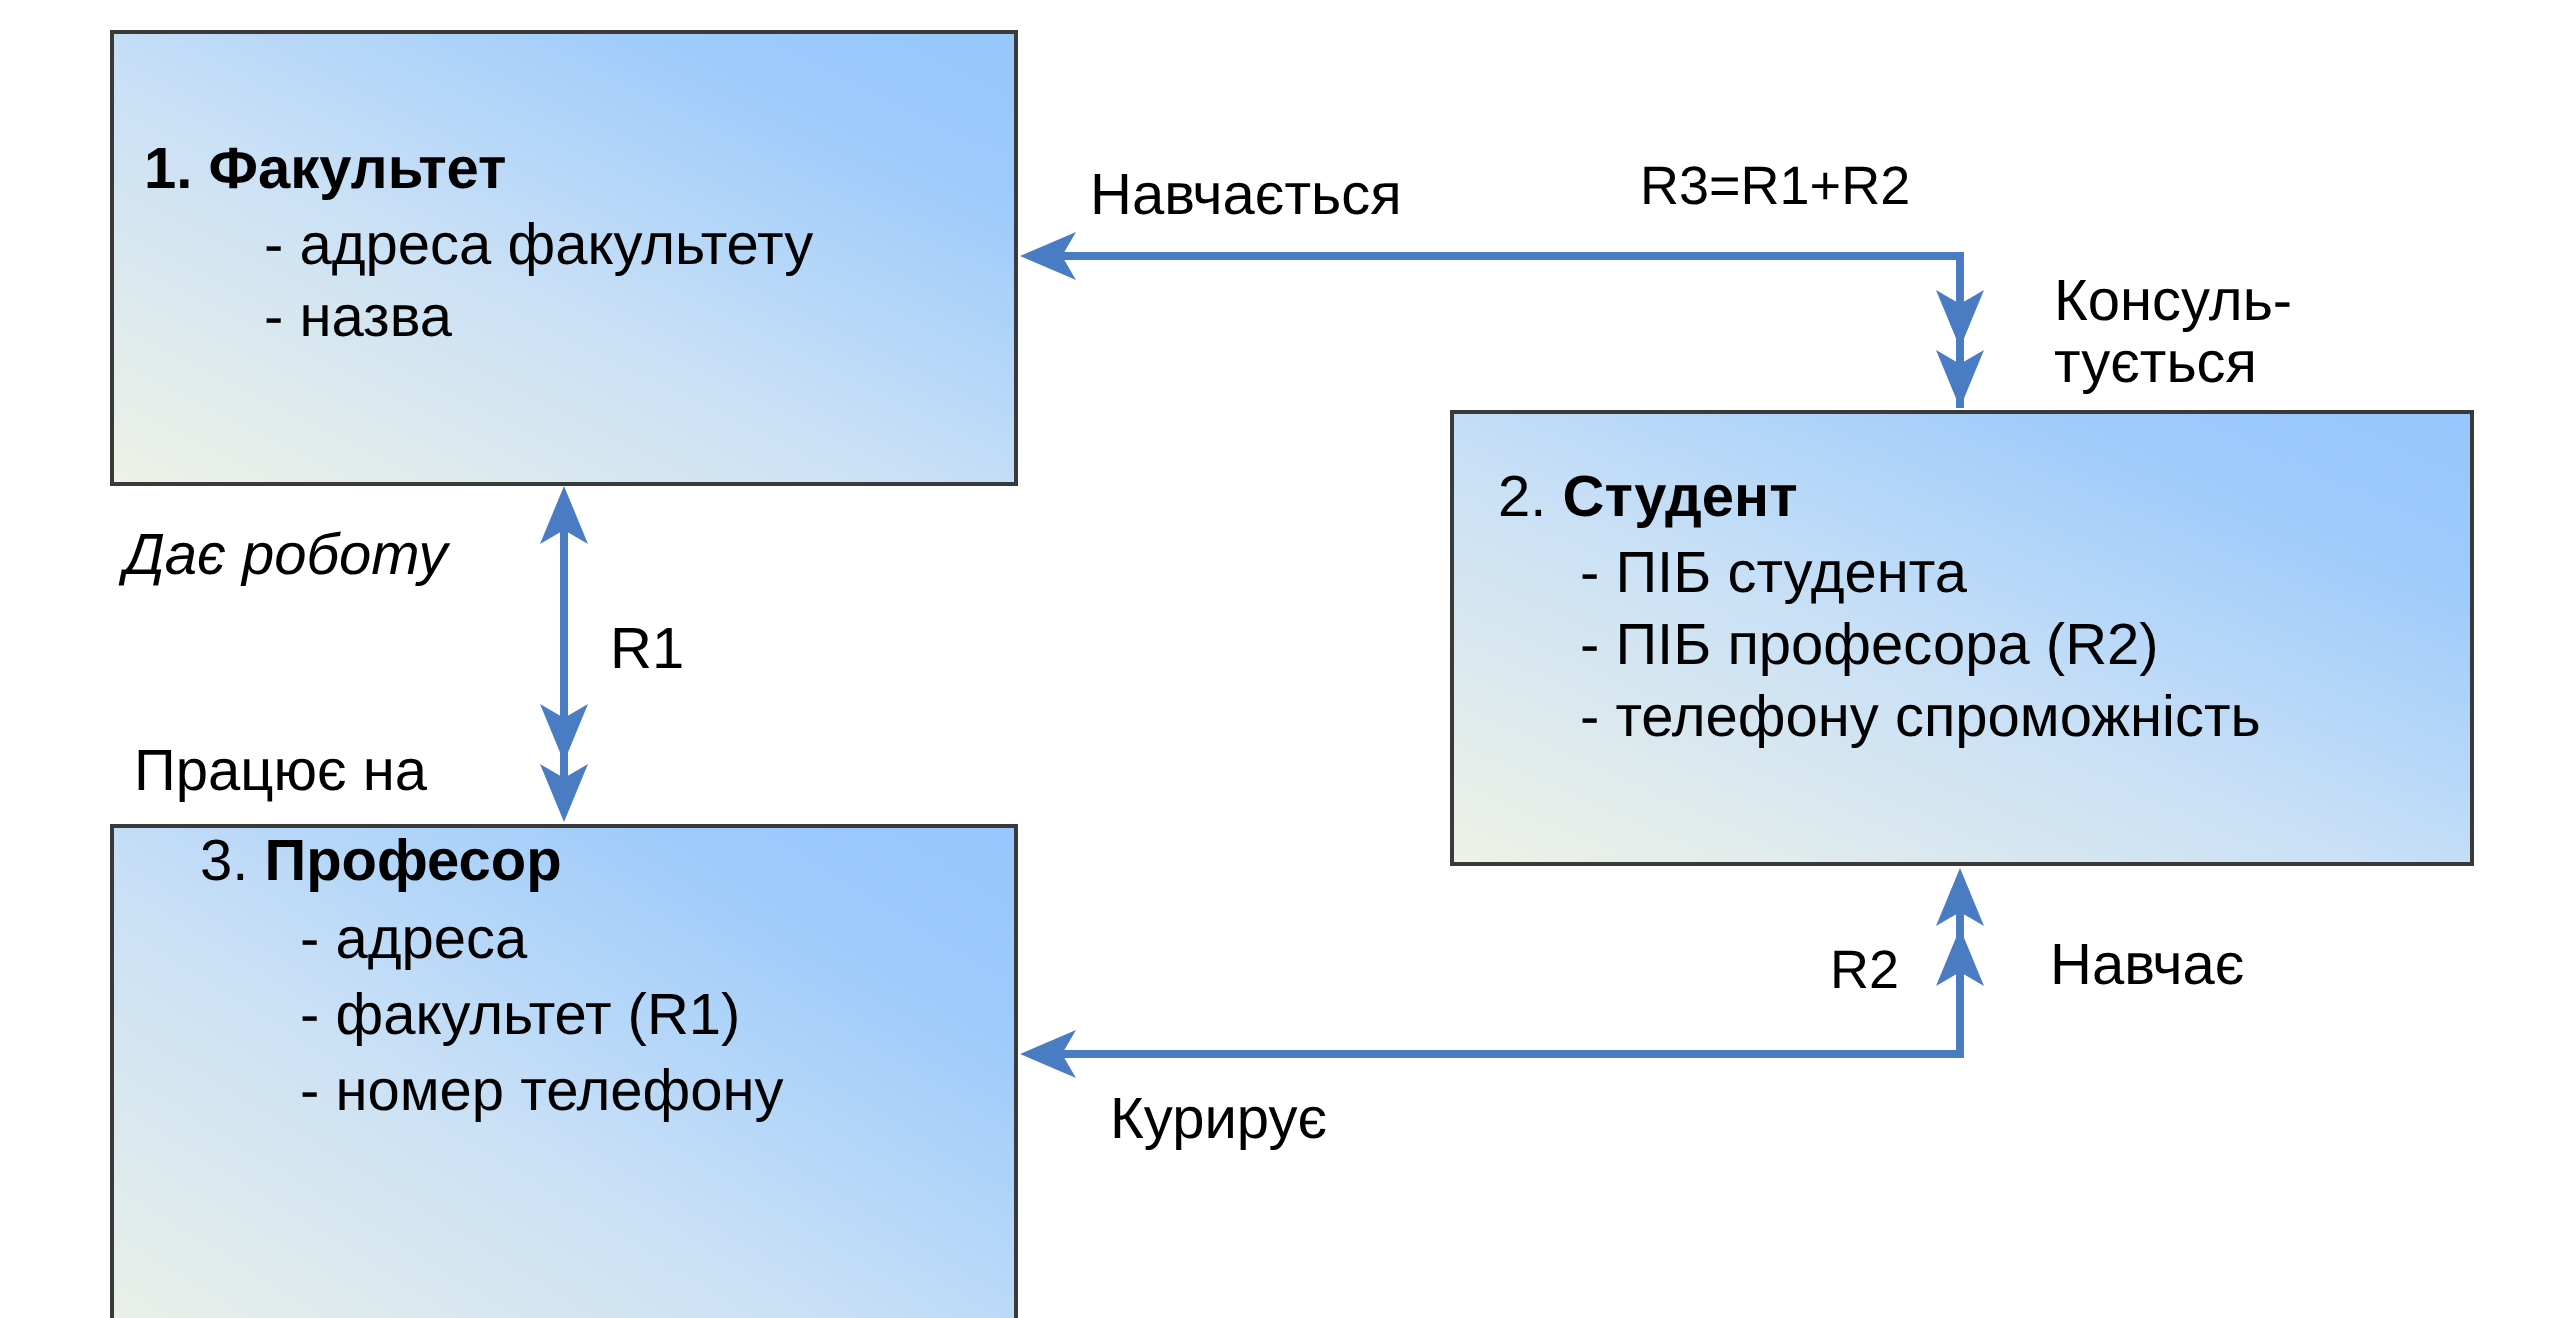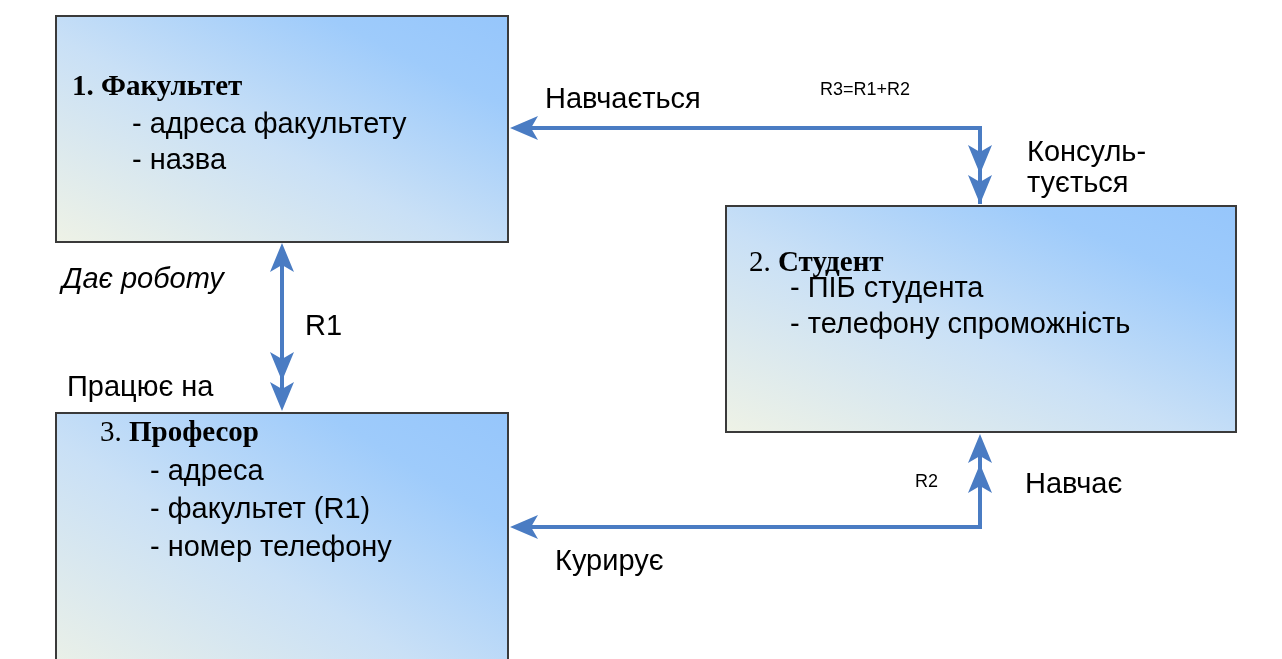--- a/index.html
+++ b/index.html
@@ -6,31 +6,31 @@
     body { width: 1282px; height: 659px; position: relative; overflow: hidden;
            font-family: "Liberation Sans", sans-serif; color: #000; }
     .entity {
       position: absolute; box-sizing: border-box;
       border: 2px solid #3a3a3a;
       background: linear-gradient(to top right, #eef2e6 0%, #c9e0f6 45%, #9ecbfb 80%, #96c6fb 100%);
     }
     #box-1 { left: 55px; top: 15px; width: 454px; height: 228px; }
     #box-2 { left: 725px; top: 205px; width: 512px; height: 228px; }
     #box-3 { left: 55px; top: 412px; width: 454px; height: 281px; }
-    .entity-title { position: absolute; font-size: 29px; font-weight: bold; white-space: nowrap; font-family: Liberation Serif, serif; }
+    .entity-title { position: absolute; font-size: 29px; font-weight: bold; white-space: nowrap; }
     .entity-title .num { font-weight: normal; }
     .attr-list { position: absolute; margin: 0; padding: 0; list-style: none; font-size: 29px; line-height: 36px; white-space: nowrap; }
     #box-1 .entity-title { left: 15px; top: 52px; }
     #box-1 .attr-list { left: 75px; top: 88px; }
-    #box-2 .entity-title { left: 22px; top: 26px; margin-top: 12px; }
+    #box-2 .entity-title { left: 22px; top: 26px; }
     #box-2 .attr-list { left: 63px; top: 62px; }
     #box-3 .entity-title { left: 43px; top: 1px; }
     #box-3 .attr-list { left: 93px; top: 37px; line-height: 38px; }
     .lbl { position: absolute; font-size: 29px; white-space: nowrap; line-height: 1; }
-    .lbl-small { font-size: 18px; }
+    .lbl-small { font-size: 27px; }
     svg#connectors { position: absolute; left: 0; top: 0; width: 1282px; height: 659px; }
   </style>
 </head>
 <body>
 
 <svg id="connectors" xmlns="http://www.w3.org/2000/svg">
   <g fill="none" stroke="#4a7cc3" stroke-width="4">
 
     <polyline points="530,128 980,128 980,204"></polyline>
 
@@ -65,20 +65,21 @@
   </ul>
 </div>
 
 <div class="entity" id="box-2">
   <div class="entity-title">
     <span class="num">2.</span>
     <span>Студент</span>
   </div>
   <ul class="attr-list">
     <li>- ПІБ студента</li>
+    <li>- ПІБ професора (R2)</li>
     <li>- телефону спроможність</li>
   </ul>
 </div>
 
 <div class="entity" id="box-3">
   <div class="entity-title">
     <span class="num">3.</span>
     <span>Професор</span>
   </div>
   <ul class="attr-list">

